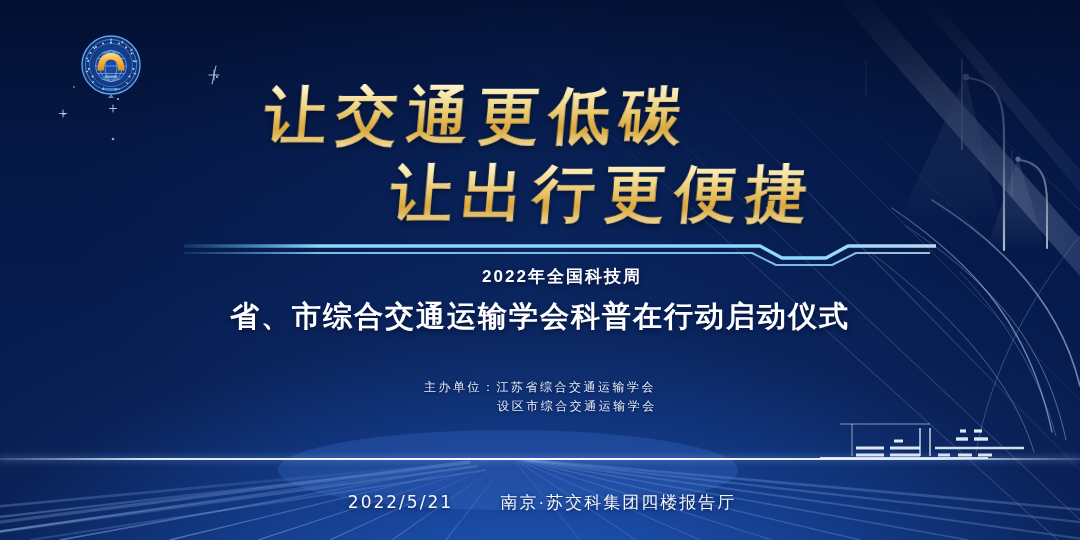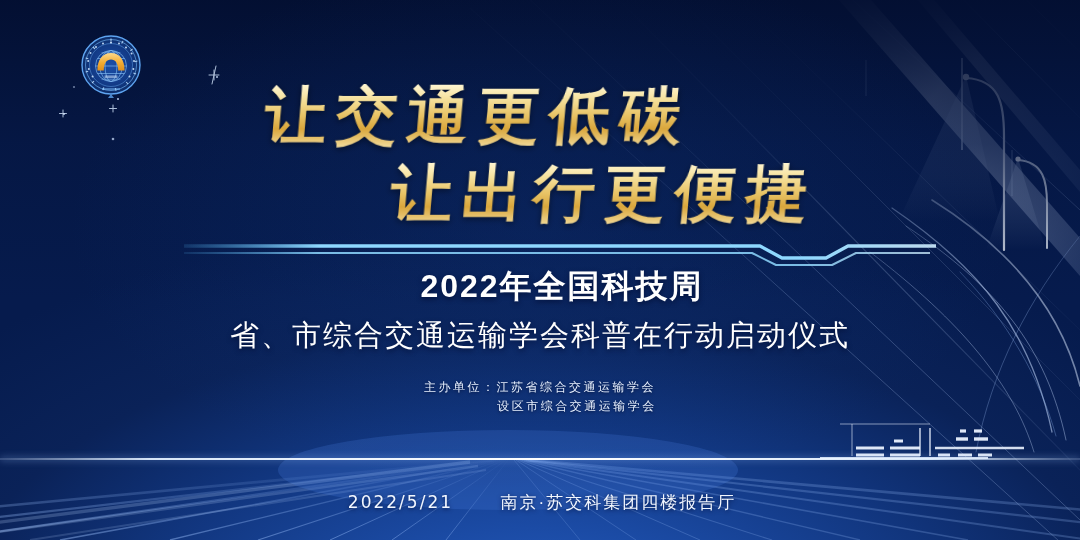--- a/index.html
+++ b/index.html
@@ -73,27 +73,27 @@
   }
   .title-line.l1{margin-left:-124px;}
   .title-line.l2{margin-left:128px;margin-top:14px;}
 
   
   .divider{position:absolute;left:0;top:236px;width:1080px;height:32px;}
 
   
   .sub-wrap{position:absolute;left:0;right:0;top:266px;text-align:center;}
   .sub1{
-    font-size:32px;font-weight:700;color:#ffffff;letter-spacing:2px;
+    font-size:17px;font-weight:700;color:#ffffff;letter-spacing:2px;
     text-shadow:0 2px 5px rgba(0,12,48,.75);
     line-height:1.25;
     margin-left:44px;
   }
   .sub2{
-    font-size:29px;font-weight:400;color:#ffffff;letter-spacing:2px;
+    font-size:29px;font-weight:700;color:#ffffff;letter-spacing:2px;
     margin-top:11px;
     text-shadow:0 2px 5px rgba(0,12,48,.75);
     line-height:1.25;
   }
 
   
   .org-wrap{position:absolute;left:0;right:0;top:378px;text-align:center;}
   .org-line{
     font-size:12px;color:#e8f1ff;letter-spacing:2.5px;line-height:1.55;
     text-shadow:0 1px 3px rgba(0,10,40,.7);

